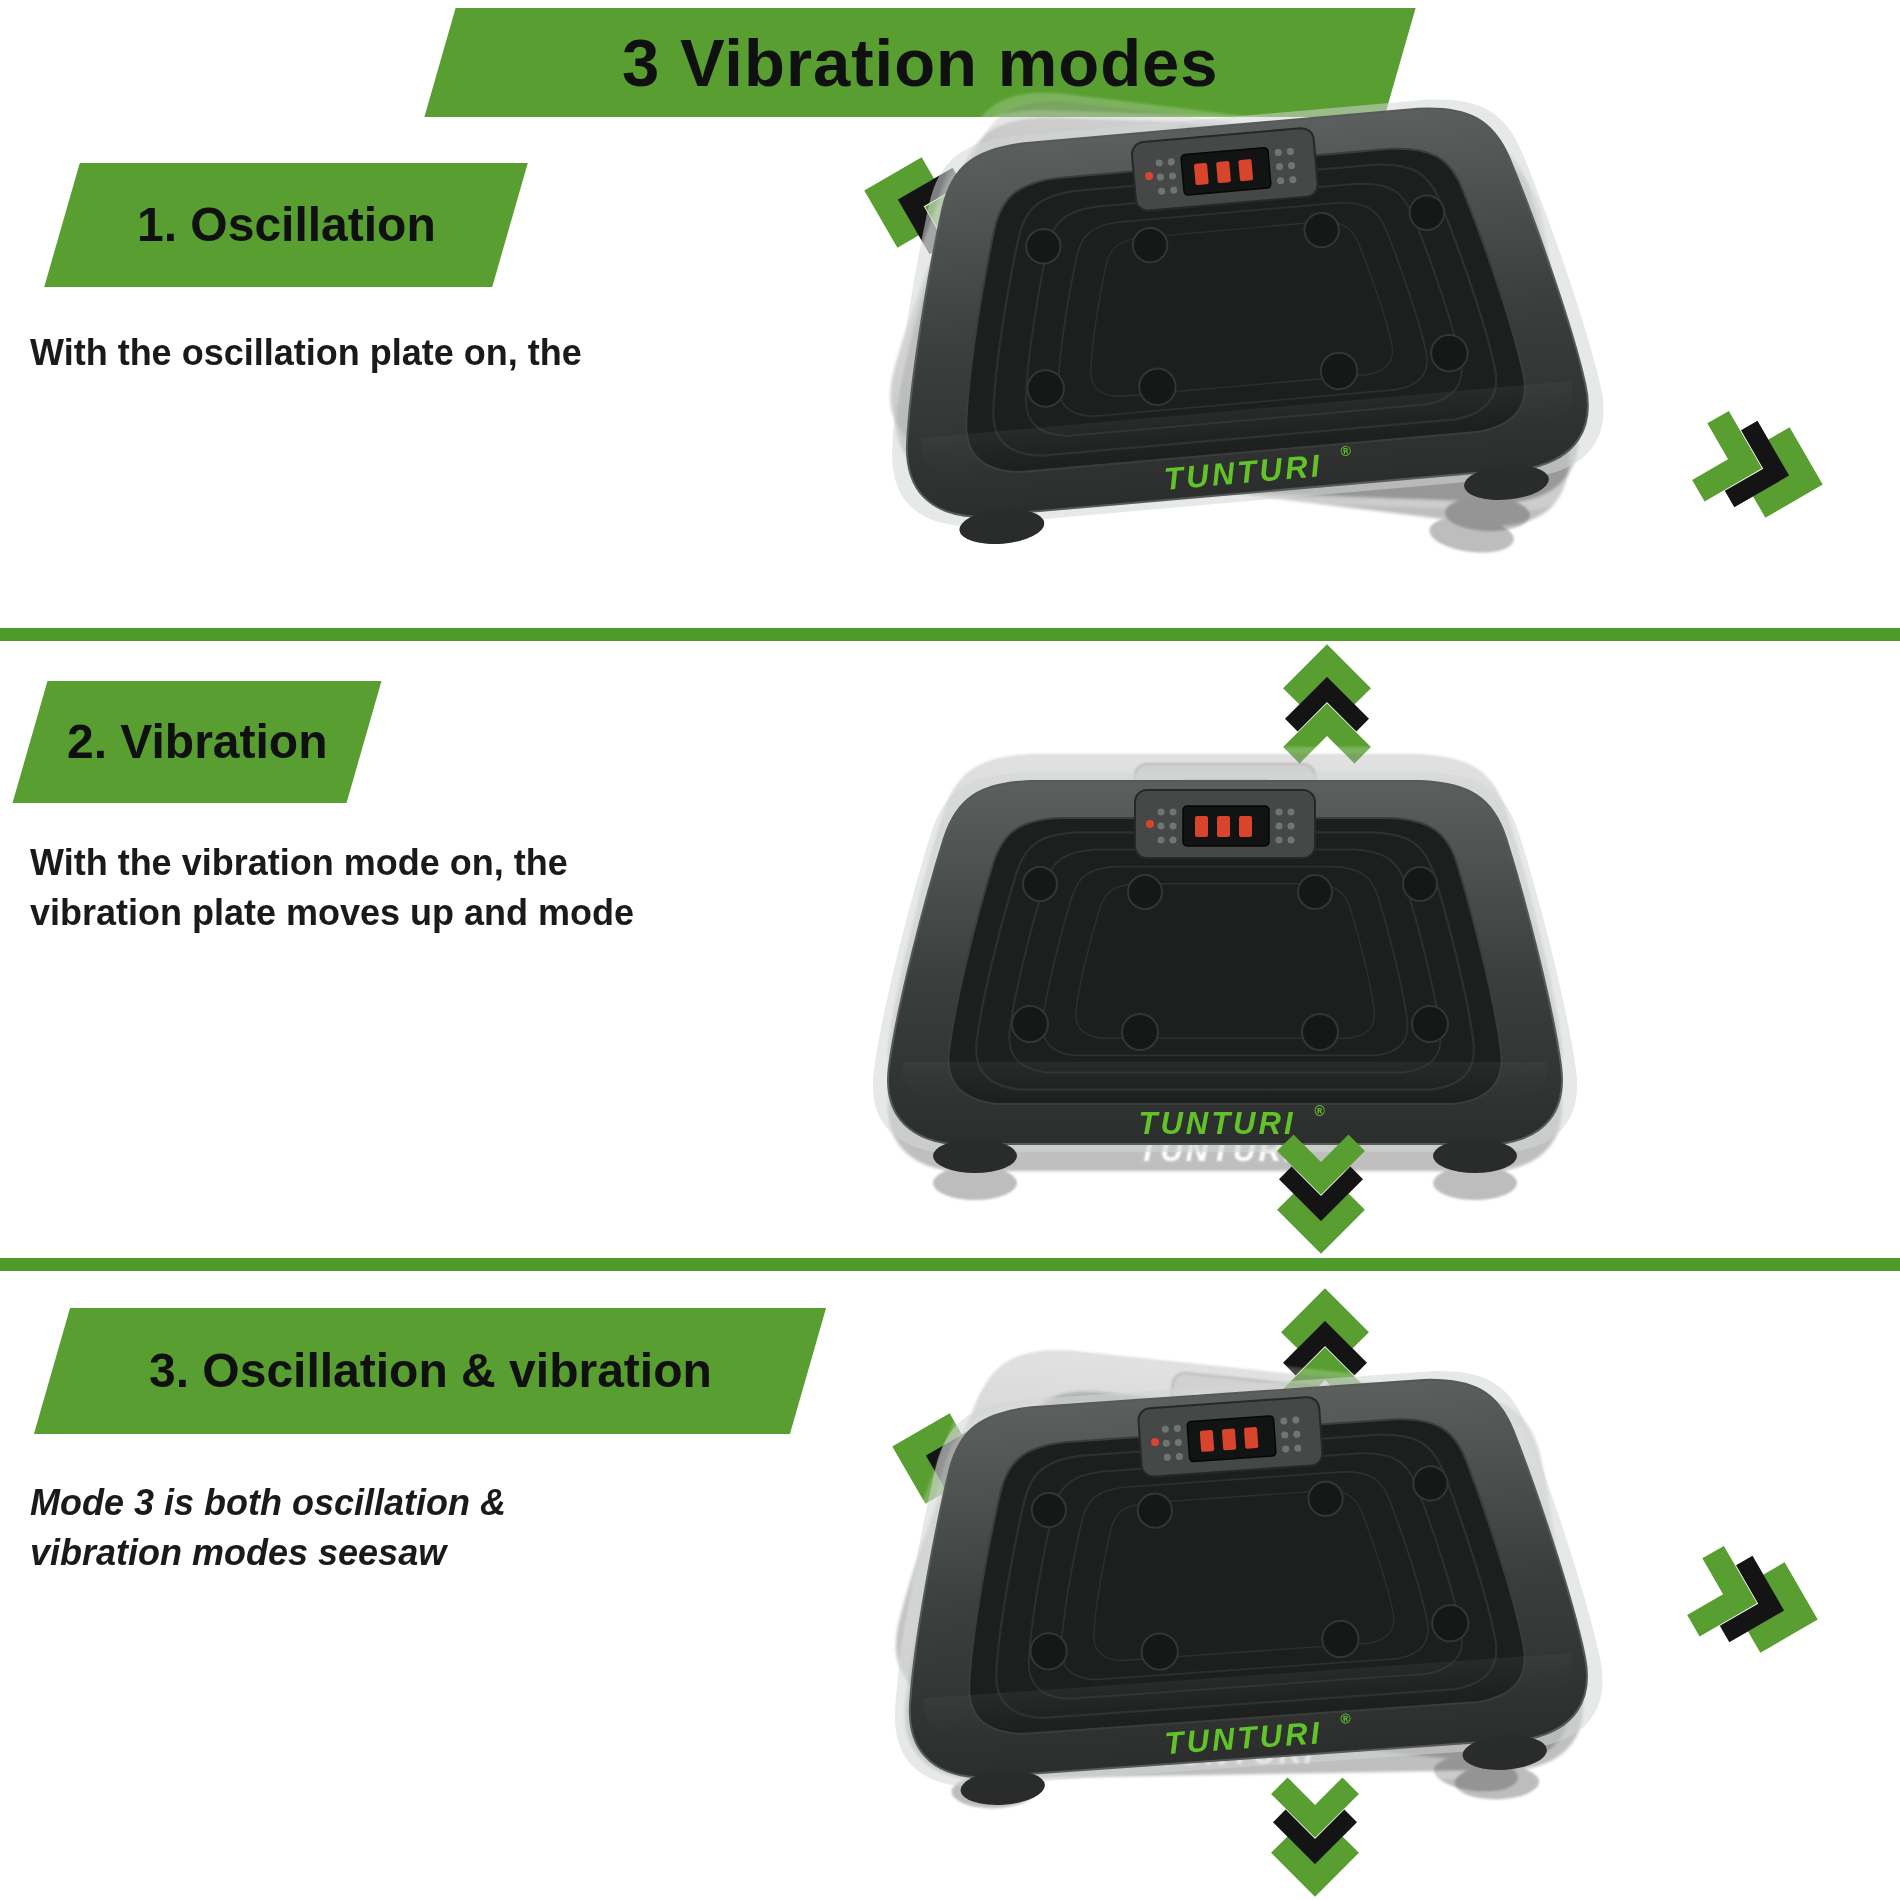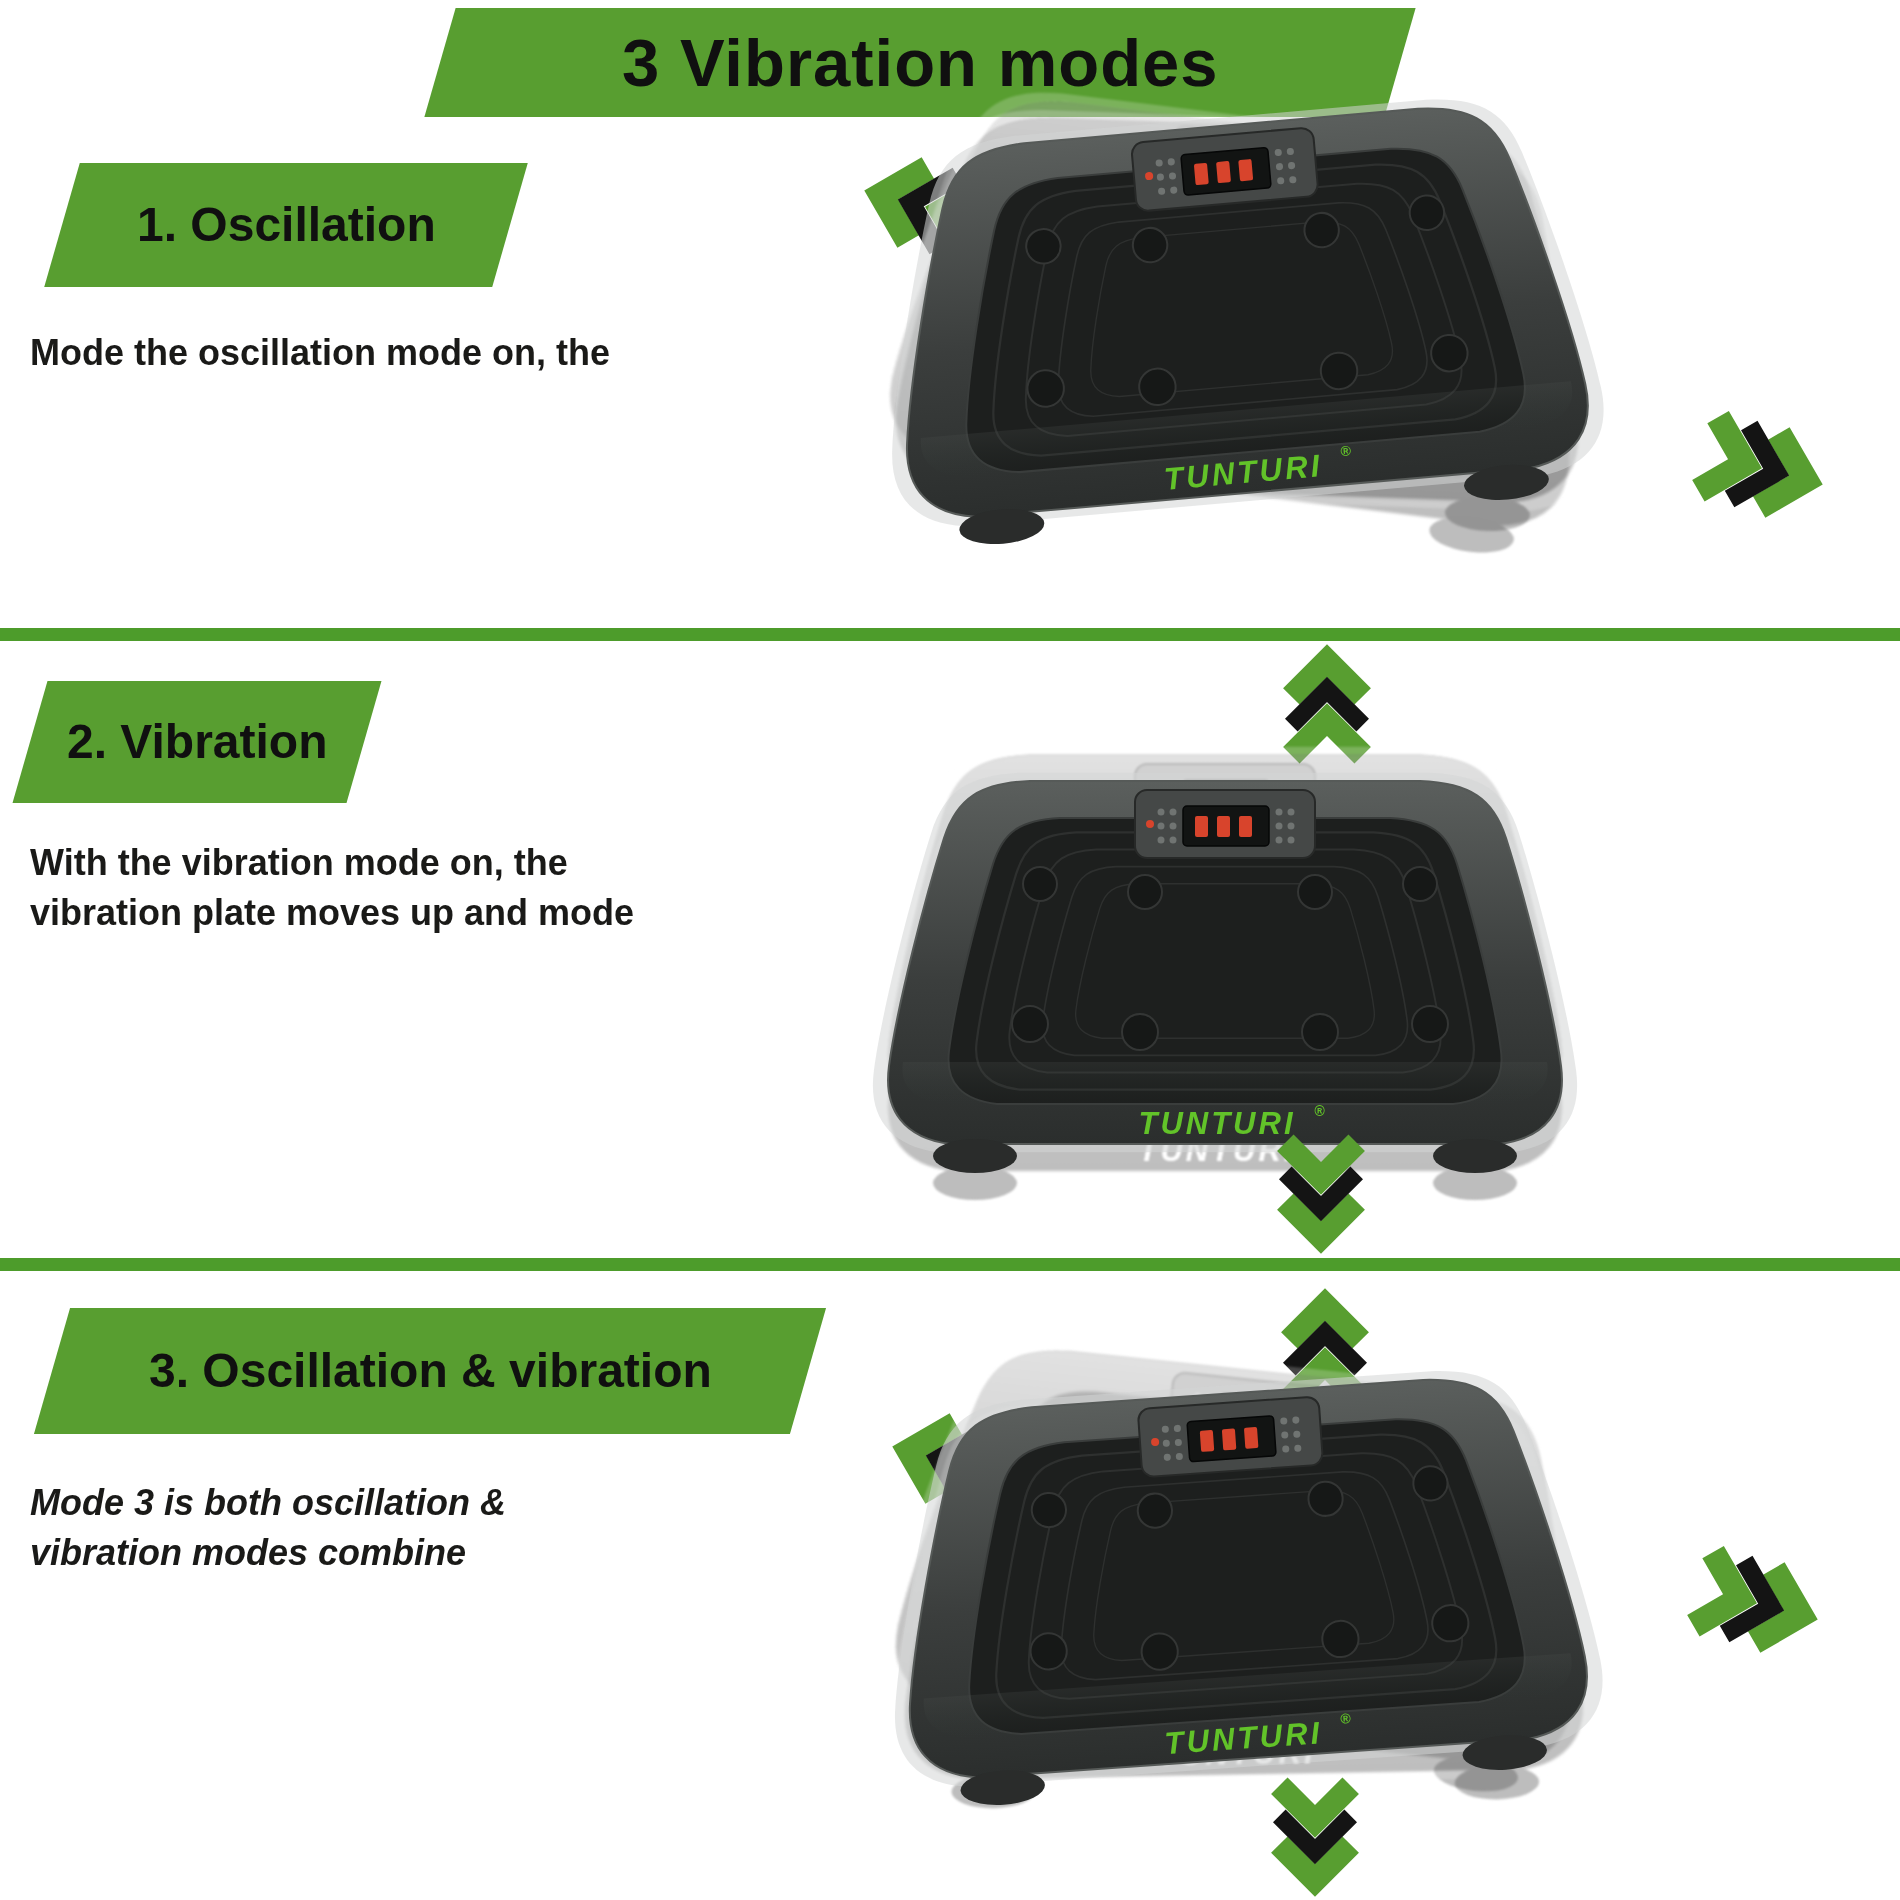--- a/index.html
+++ b/index.html
@@ -124,21 +124,21 @@
 
   <header class="pgram title-banner">
     <span class="unskew">3 Vibration modes</span>
   </header>
 
   <section>
     <div class="pgram label-banner label1">
       <span class="unskew">1. Oscillation</span>
     </div>
     <p class="desc desc1">
-      <span>Mode the oscillation mode on, the</span><br>
+      <span>With the oscillation plate on, the</span><br>
     </p>
 
     <svg class="arrow" style="left:930px;top:208px;--rot:-75deg" width="96" height="131" viewBox="-8 0 116 158">
         <use href="#chev"></use>
       </svg>
 
     <svg class="plate" style="left:855px;top:110px" width="770" height="466" viewBox="0 0 760 460">
       <use class="ghost" href="#plateG" transform="rotate(7 380 230)"></use>
       <use class="ghost" href="#plateG" transform="rotate(2 380 230)"></use>
       <use href="#plateG" transform="rotate(-5 380 230)"></use>
@@ -176,21 +176,21 @@
   </section>
 
   <div class="divider div2"></div>
 
   <section>
     <div class="pgram label-banner label3">
       <span class="unskew">3. Oscillation &amp; vibration</span>
     </div>
     <p class="desc desc3">
       <span>Mode 3 is both oscillation &amp;</span><br>
-      <span>vibration modes combine</span>
+      <span>vibration modes seesaw</span>
     </p>
 
     <svg class="arrow" style="left:1325px;top:1352px;--rot:0deg" width="90" height="123" viewBox="-8 0 116 158">
         <use href="#chev"></use>
       </svg>
     <svg class="arrow" style="left:958px;top:1464px;--rot:-75deg" width="96" height="131" viewBox="-8 0 116 158">
         <use href="#chev"></use>
       </svg>
 
     <svg class="plate" style="left:860px;top:1378px" width="765" height="463" viewBox="0 0 760 460">

